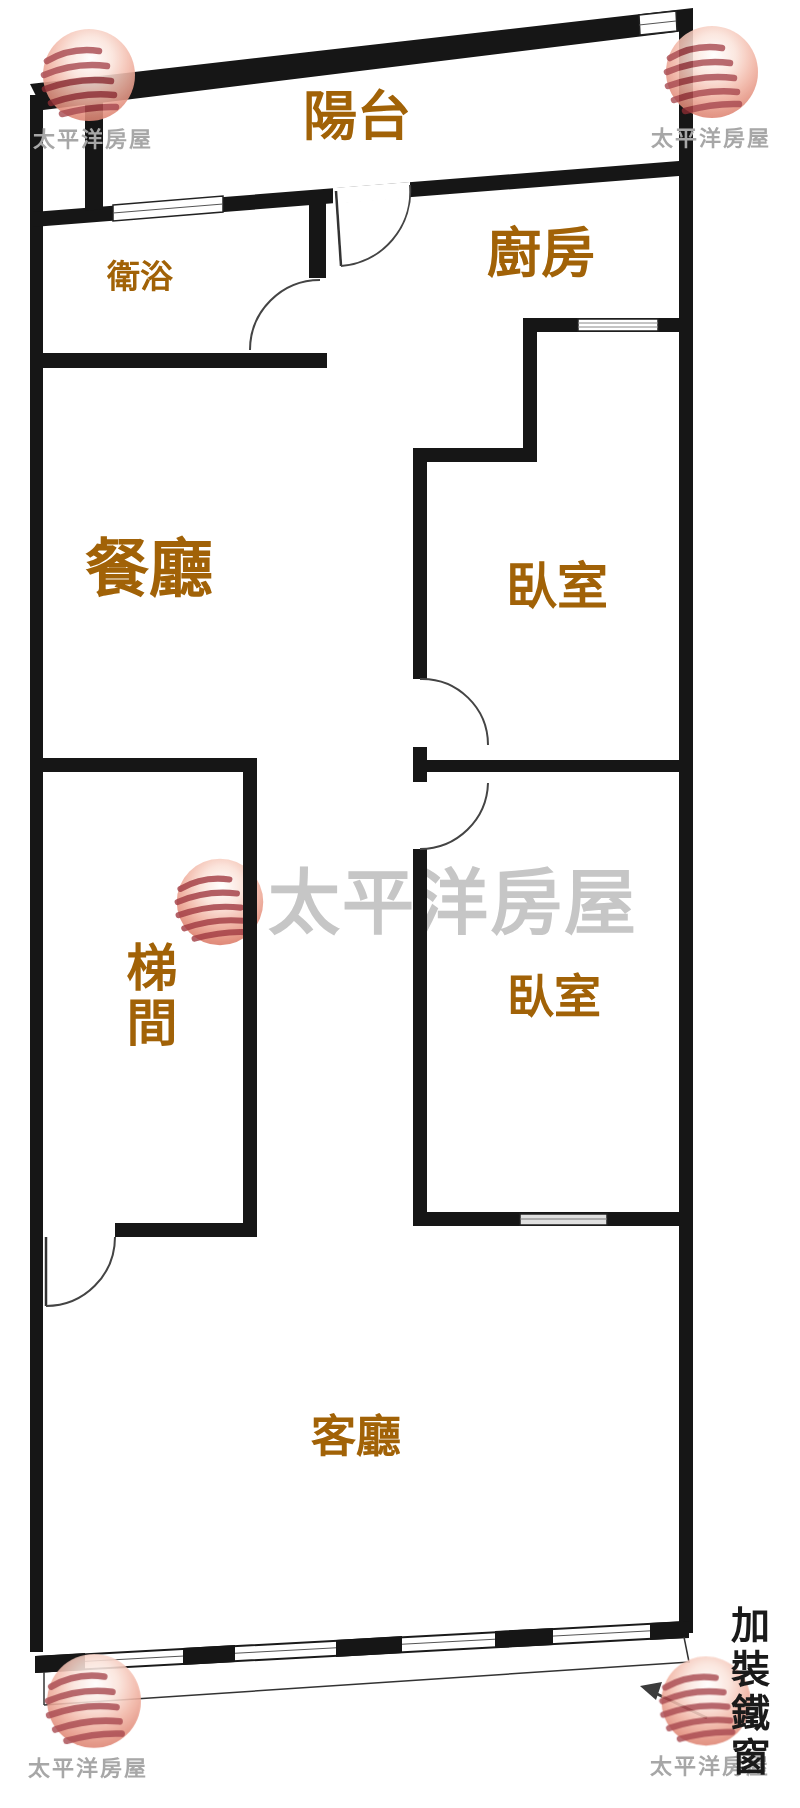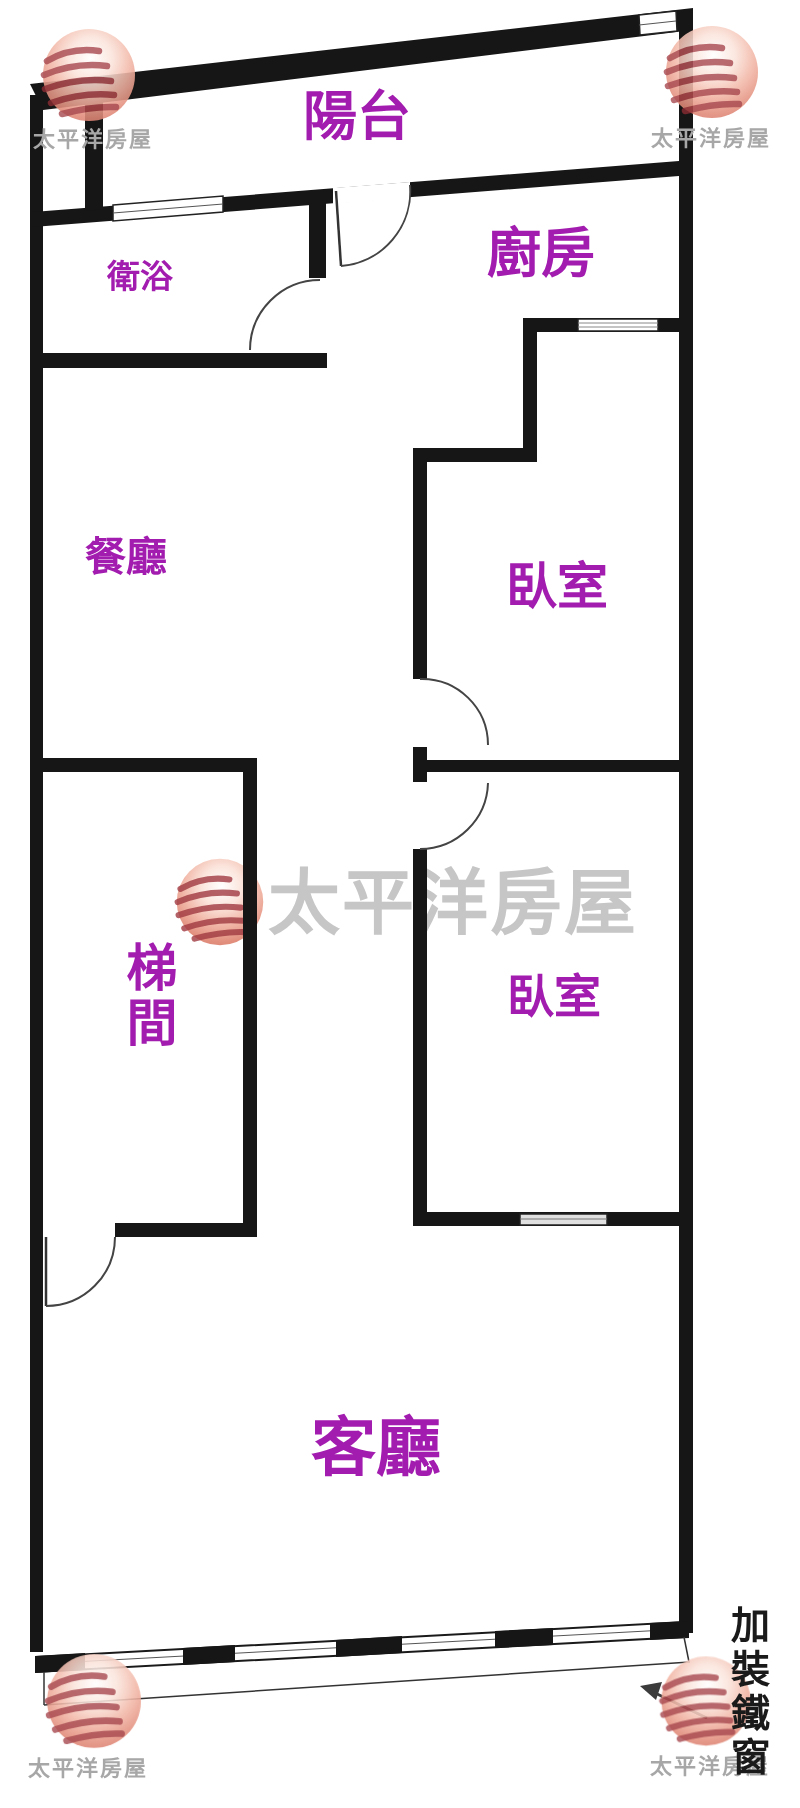--- a/index.html
+++ b/index.html
@@ -1,19 +1,19 @@
 <!DOCTYPE html>
 <html lang="zh-TW"><head>
 <meta charset="utf-8">
 <style>
   html,body{margin:0;padding:0;background:#ffffff;}
   .stage{position:relative;width:800px;height:1808px;background:#ffffff;overflow:hidden;
          font-family:"Liberation Sans", sans-serif;}
   .stage svg{position:absolute;left:0;top:0;z-index:2;}
-  .room-label{position:absolute;z-index:3;font-weight:bold;color:#a21caf;line-height:1.04;white-space:nowrap;}
+  .room-label{position:absolute;z-index:3;font-weight:bold;color:#a16207;line-height:1.04;white-space:nowrap;}
   .room-label.vertical{writing-mode:vertical-rl;text-orientation:upright;white-space:normal;}
   .brand-text{font-family:"Liberation Serif", serif;font-weight:bold;}
 </style>
 </head>
 <body>
 
 <div class="stage">
 
   <svg width="800" height="1808" viewBox="0 0 800 1808">
     <defs>
@@ -116,20 +116,20 @@
       <text x="33" y="147">太平洋房屋</text>
       <text x="651" y="146">太平洋房屋</text>
       <text x="28" y="1776">太平洋房屋</text>
       <text x="650" y="1774">太平洋房屋</text>
     </g>
   </svg>
 
   <div class="room-label" style="left:303px;top:88px;font-size:54px;">陽台</div>
   <div class="room-label" style="left:107px;top:260px;font-size:33px;">衛浴</div>
   <div class="room-label" style="left:487px;top:225px;font-size:54px;">廚房</div>
-  <div class="room-label" style="left:85px;top:536px;font-size:41px;text-align:center;">餐廳</div>
+  <div class="room-label" style="left:85px;top:536px;font-size:64px;text-align:center;">餐廳</div>
   <div class="room-label" style="left:506px;top:560px;font-size:51px;">臥室</div>
   <div class="room-label vertical" style="left:121px;top:941px;font-size:51px;letter-spacing:4px;">梯間</div>
   <div class="room-label" style="left:507px;top:973px;font-size:47px;">臥室</div>
-  <div class="room-label" style="left:311px;top:1414px;font-size:65px;">客廳</div>
+  <div class="room-label" style="left:311px;top:1414px;font-size:45px;">客廳</div>
   <div class="room-label vertical" style="left:726px;top:1605px;font-size:39px;letter-spacing:5px;color:#1a1a1a;">加裝鐵窗</div>
 
 </div>
 
 </body></html>

